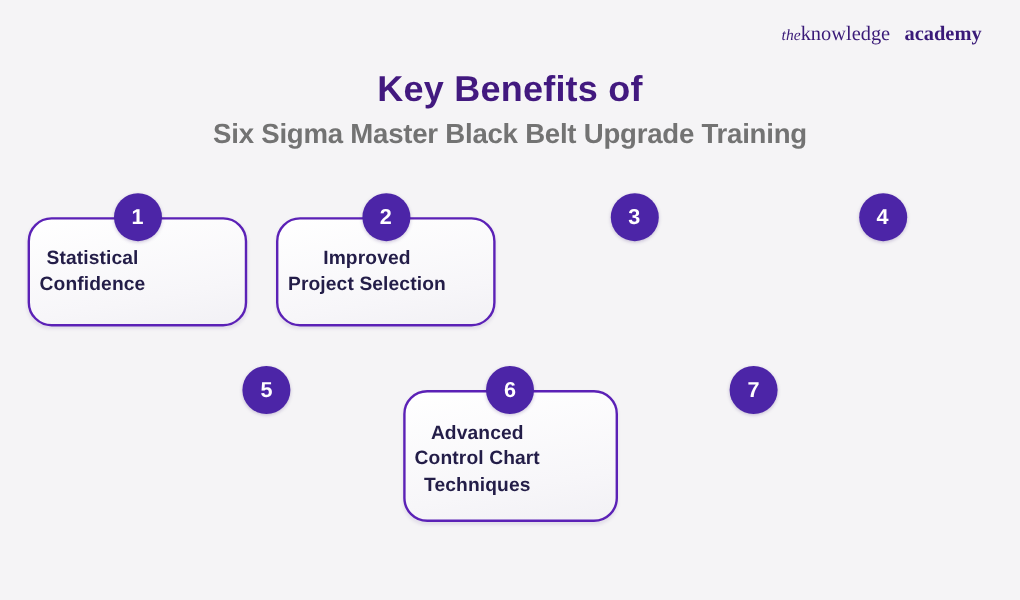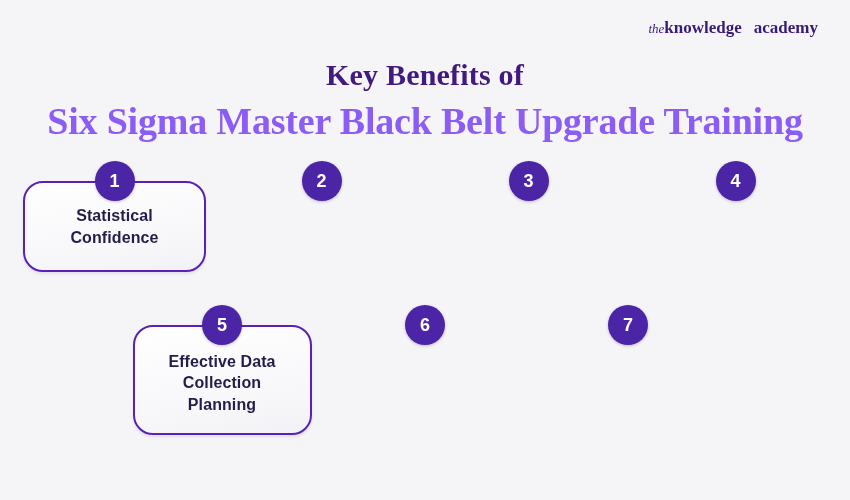--- a/index.html
+++ b/index.html
@@ -25,47 +25,46 @@
     color: #3a1a78;
     letter-spacing: 0px;
     white-space: nowrap;
   }
   .logo .the {
     font-style: italic;
     font-size: 13px;
     font-weight: 400;
   }
   .logo .knowledge {
-    font-weight: 700;
+    font-weight: 400;
   }
   .logo .academy {
     font-weight: 700;
     margin-left: 12px;
   }
 
   
   .heading-block {
     position: absolute;
     top: 58px;
     left: 0;
     width: 850px;
     text-align: center;
-    font-family: Liberation Serif, serif;
   }
   .title-line1 {
     font-size: 30px;
     font-weight: 600;
     color: #42197f;
     letter-spacing: 0.2px;
     line-height: 1.15;
   }
   .title-line2 {
-    font-size: 38px;
-    font-weight: 700;
-    color: #8b5cf6;
+    font-size: 23px;
+    font-weight: 700;
+    color: #737373;
     letter-spacing: -0.2px;
     line-height: 1.3;
     margin-top: 4px;
   }
 
   
   .row {
     position: absolute;
     display: flex;
     justify-content: center;
@@ -93,21 +92,20 @@
 
   .card {
     box-sizing: border-box;
     width: 100%;
     border: 2px solid #5b21b6;
     border-radius: 20px;
     background: linear-gradient(170deg, #ffffff 0%, #f7f6f9 70%, #f2f1f5 100%);
     box-shadow: 0 2px 3px rgba(60, 30, 120, 0.10);
     display: flex;
     align-items: center;
-    justify-content: center;
     text-align: center;
   }
   .card.h1 { height: 91px; }
   .card.h2 { height: 110px; }
 
   .card-label {
     font-size: 16px;
     font-weight: 700;
     color: #231d48;
     line-height: 1.32;
@@ -155,44 +153,48 @@
   <div class="card-wrap w1">
     <div class="badge">1</div>
     <div class="card h1">
       <div class="card-label">Statistical
 Confidence</div>
     </div>
   </div>
 
   <div class="card-wrap w1">
     <div class="badge">2</div>
+    <div class="card h1">
+      <div class="card-label">Improved
+Project Selection</div>
+    </div>
   </div>
 
   <div class="card-wrap w1">
     <div class="badge">3</div>
   </div>
 
   <div class="card-wrap w1">
     <div class="badge">4</div>
   </div>
 
 </div>
 
 <div class="row row-2">
 
   <div class="card-wrap w2">
     <div class="badge">5</div>
-    <div class="card h2">
-      <div class="card-label">Effective Data
-Collection
-Planning</div>
-    </div>
   </div>
 
   <div class="card-wrap w2">
     <div class="badge">6</div>
+    <div class="card h2">
+      <div class="card-label">Advanced
+Control Chart
+Techniques</div>
+    </div>
   </div>
 
   <div class="card-wrap w2">
     <div class="badge">7</div>
   </div>
 
 </div>
 
 </body></html>

